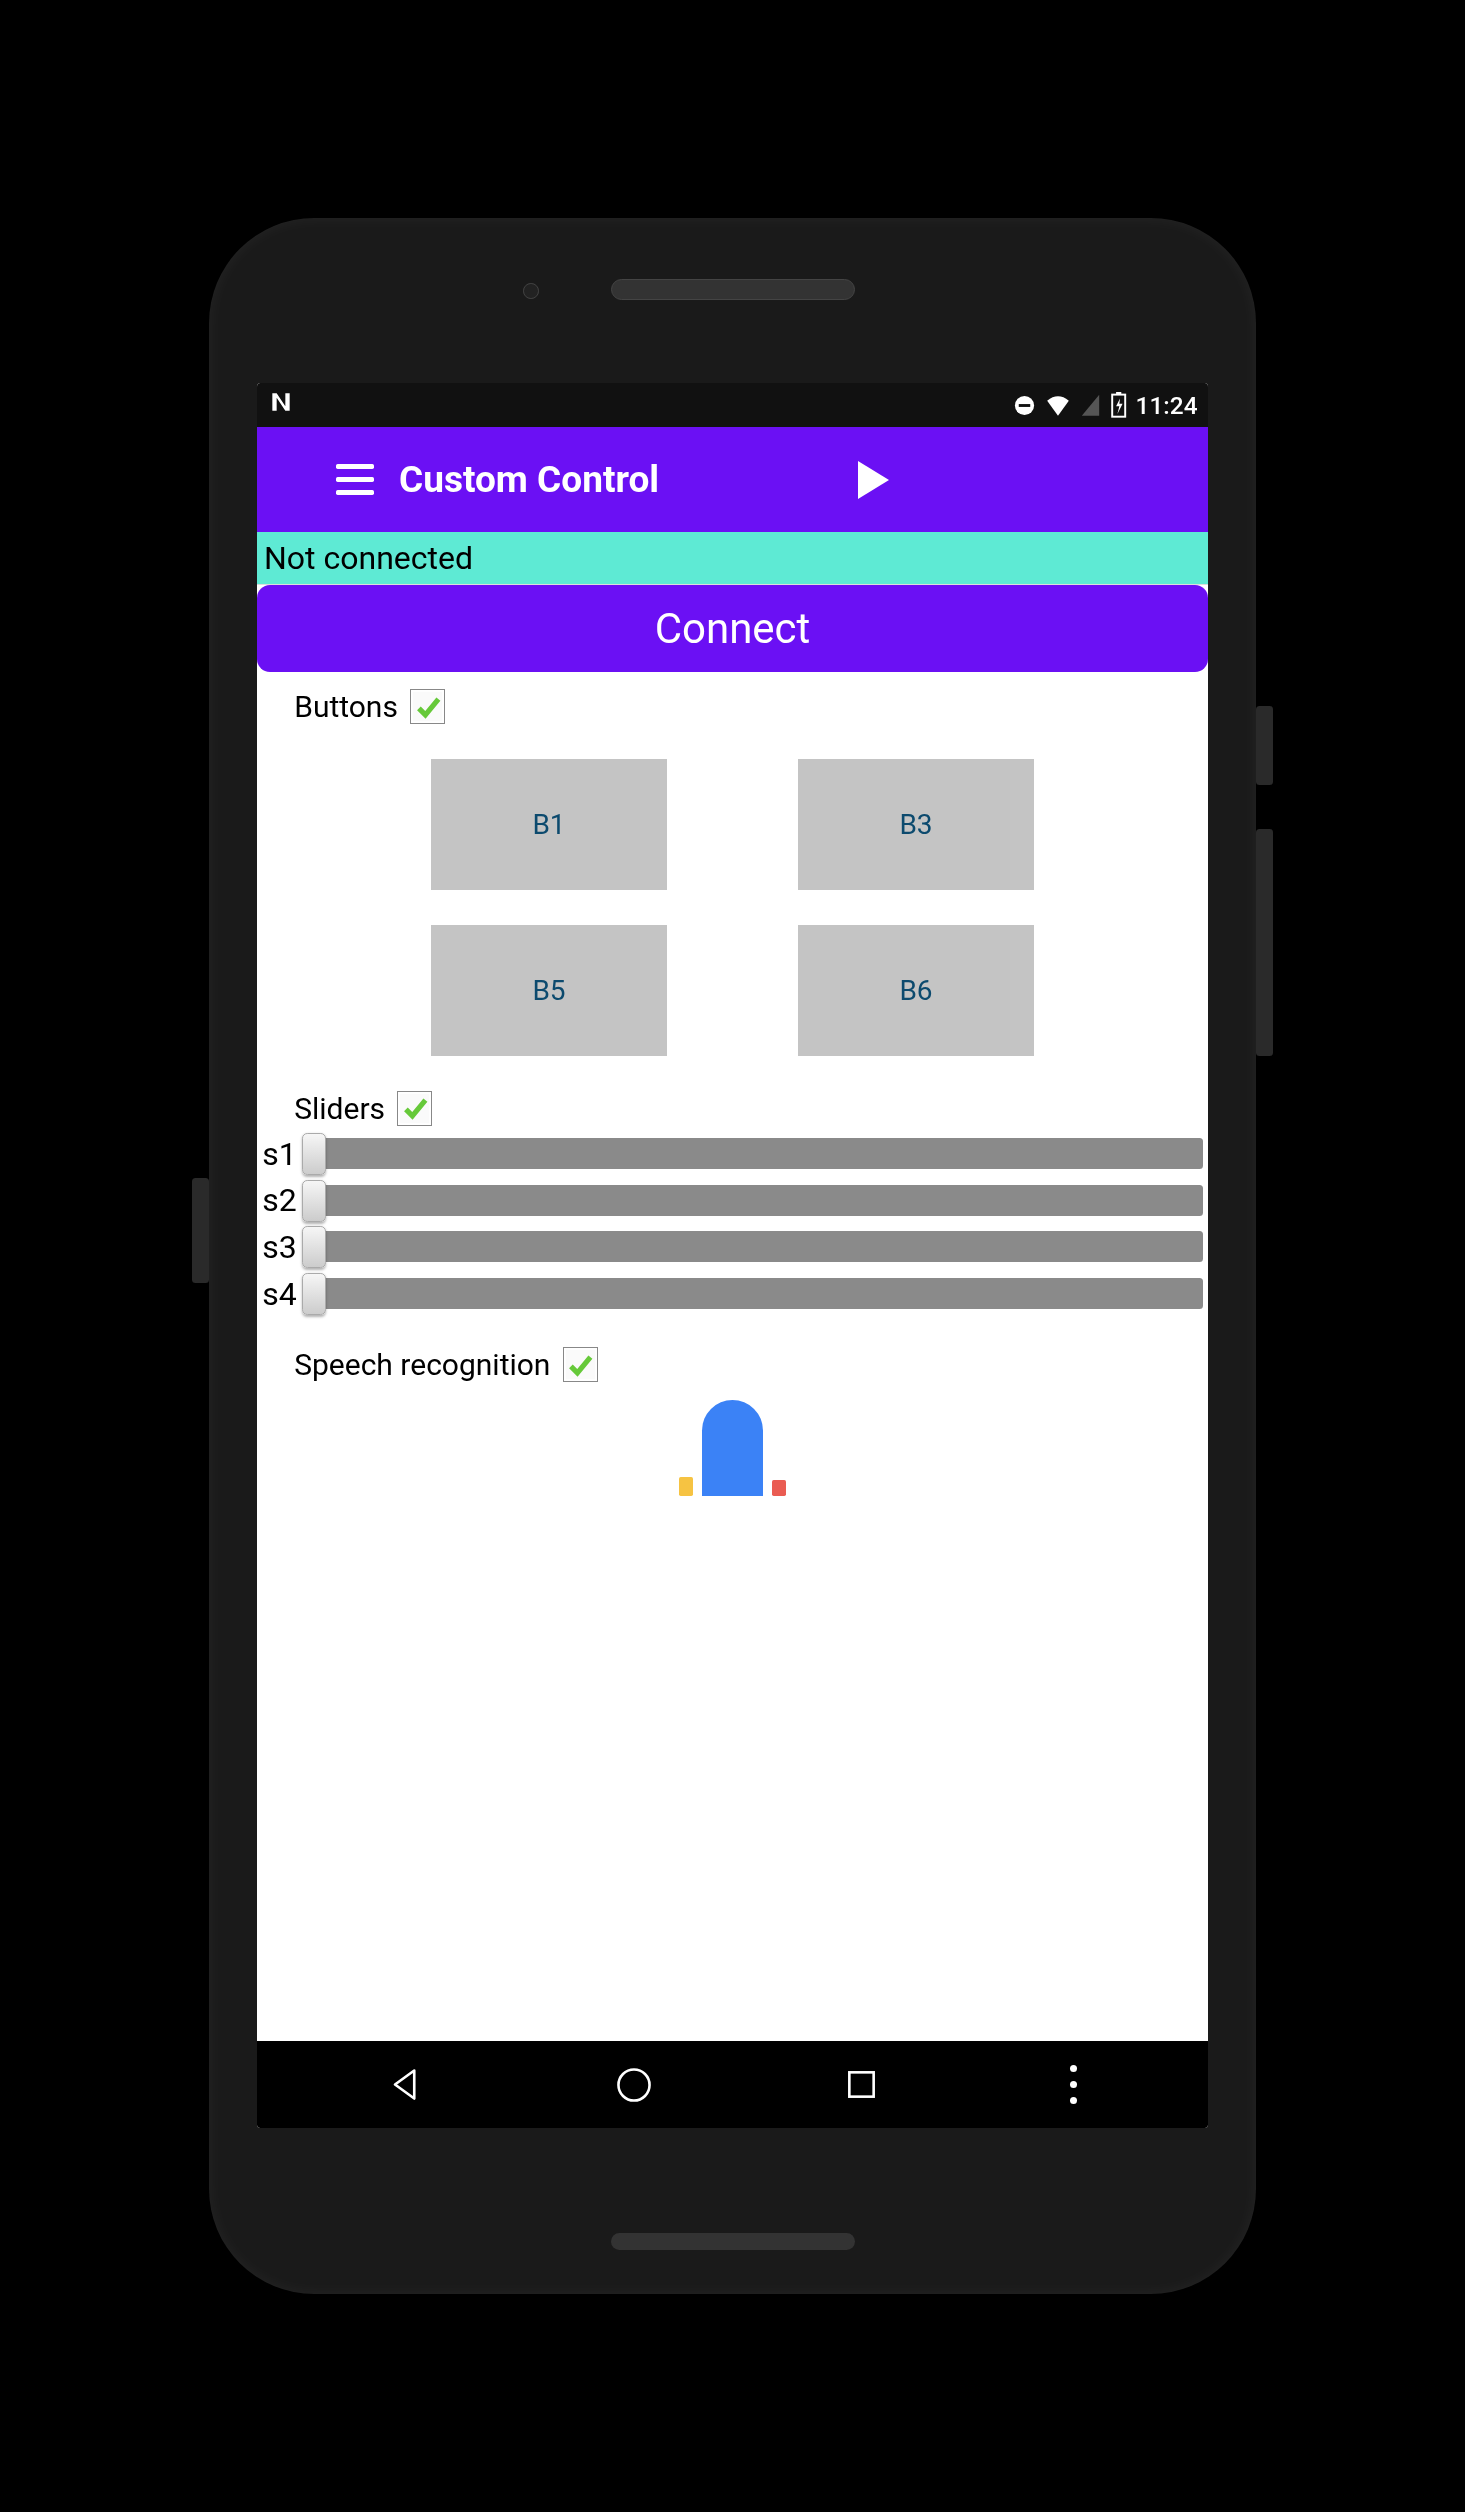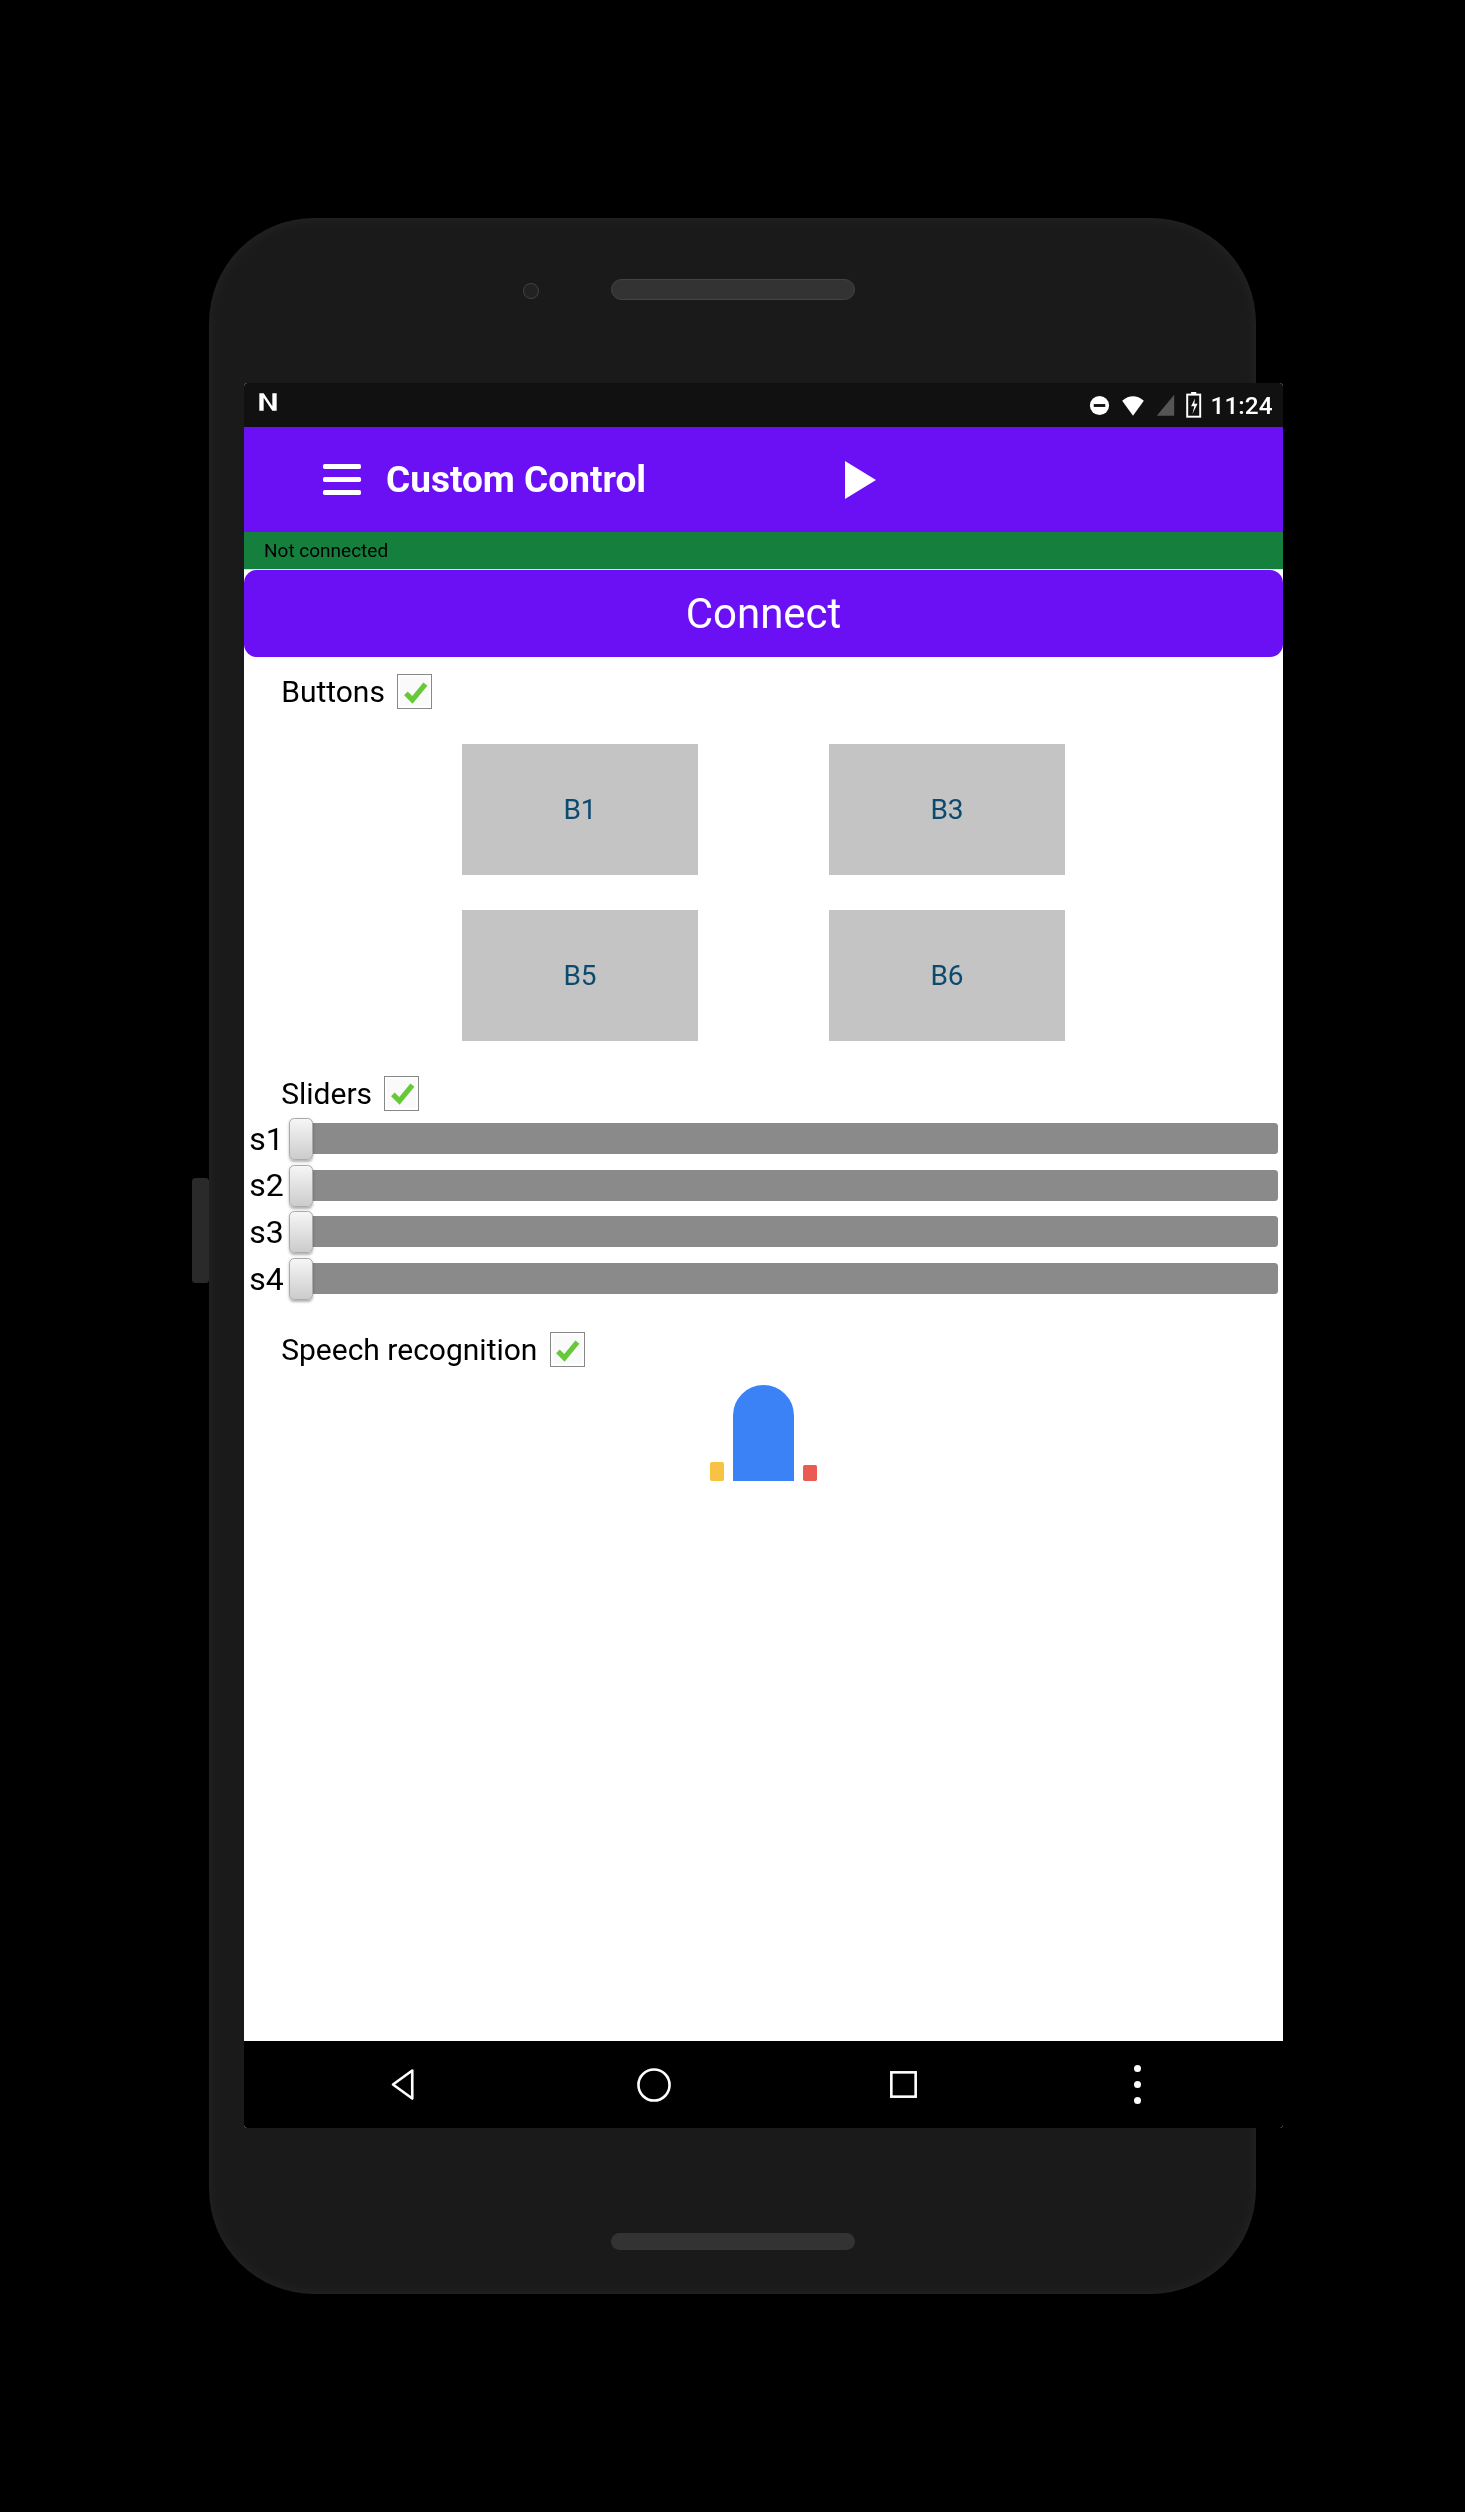--- a/index.html
+++ b/index.html
@@ -55,21 +55,21 @@
   .phone-side-btn {
     position: absolute;
     background: #2a2a2a;
     border-radius: 3.5px;
   }
   .side-btn-1 { right: -17.4px; top: 488px; width: 17.4px; height: 79px; }
   .side-btn-2 { right: -17.4px; top: 611px; width: 17.4px; height: 227px; }
   .side-btn-3 { left: -17.4px; top: 960px; width: 17.4px; height: 105px; }
 
   .screen {
-    width: 1039px;
+    width: 951px;
     height: 1745px;
     background: #fff;
     margin: 113px auto 0;
     position: relative;
     overflow: hidden;
     border-radius: 3.5px;
   }
 
   .status-bar {
     height: 44px;
@@ -114,23 +114,23 @@
   .play-icon {
     margin-left: 174px;
     width: 0; height: 0;
     border-left: 31px solid #fff;
     border-top: 19px solid transparent;
     border-bottom: 19px solid transparent;
     cursor: pointer;
   }
 
   .status-text {
-    font-size: 19px;
-    padding: 7px 20px;
-    background: #15803d;
+    font-size: 32px;
+    padding: 7px 7px;
+    background: #5eead4;
     border-bottom: 0.9px solid #ddd;
   }
 
   .connect-bar {
     background: #6b10f4;
     color: #fff;
     text-align: center;
     font-size: 42px;
     padding: 19px 0;
     cursor: pointer;

